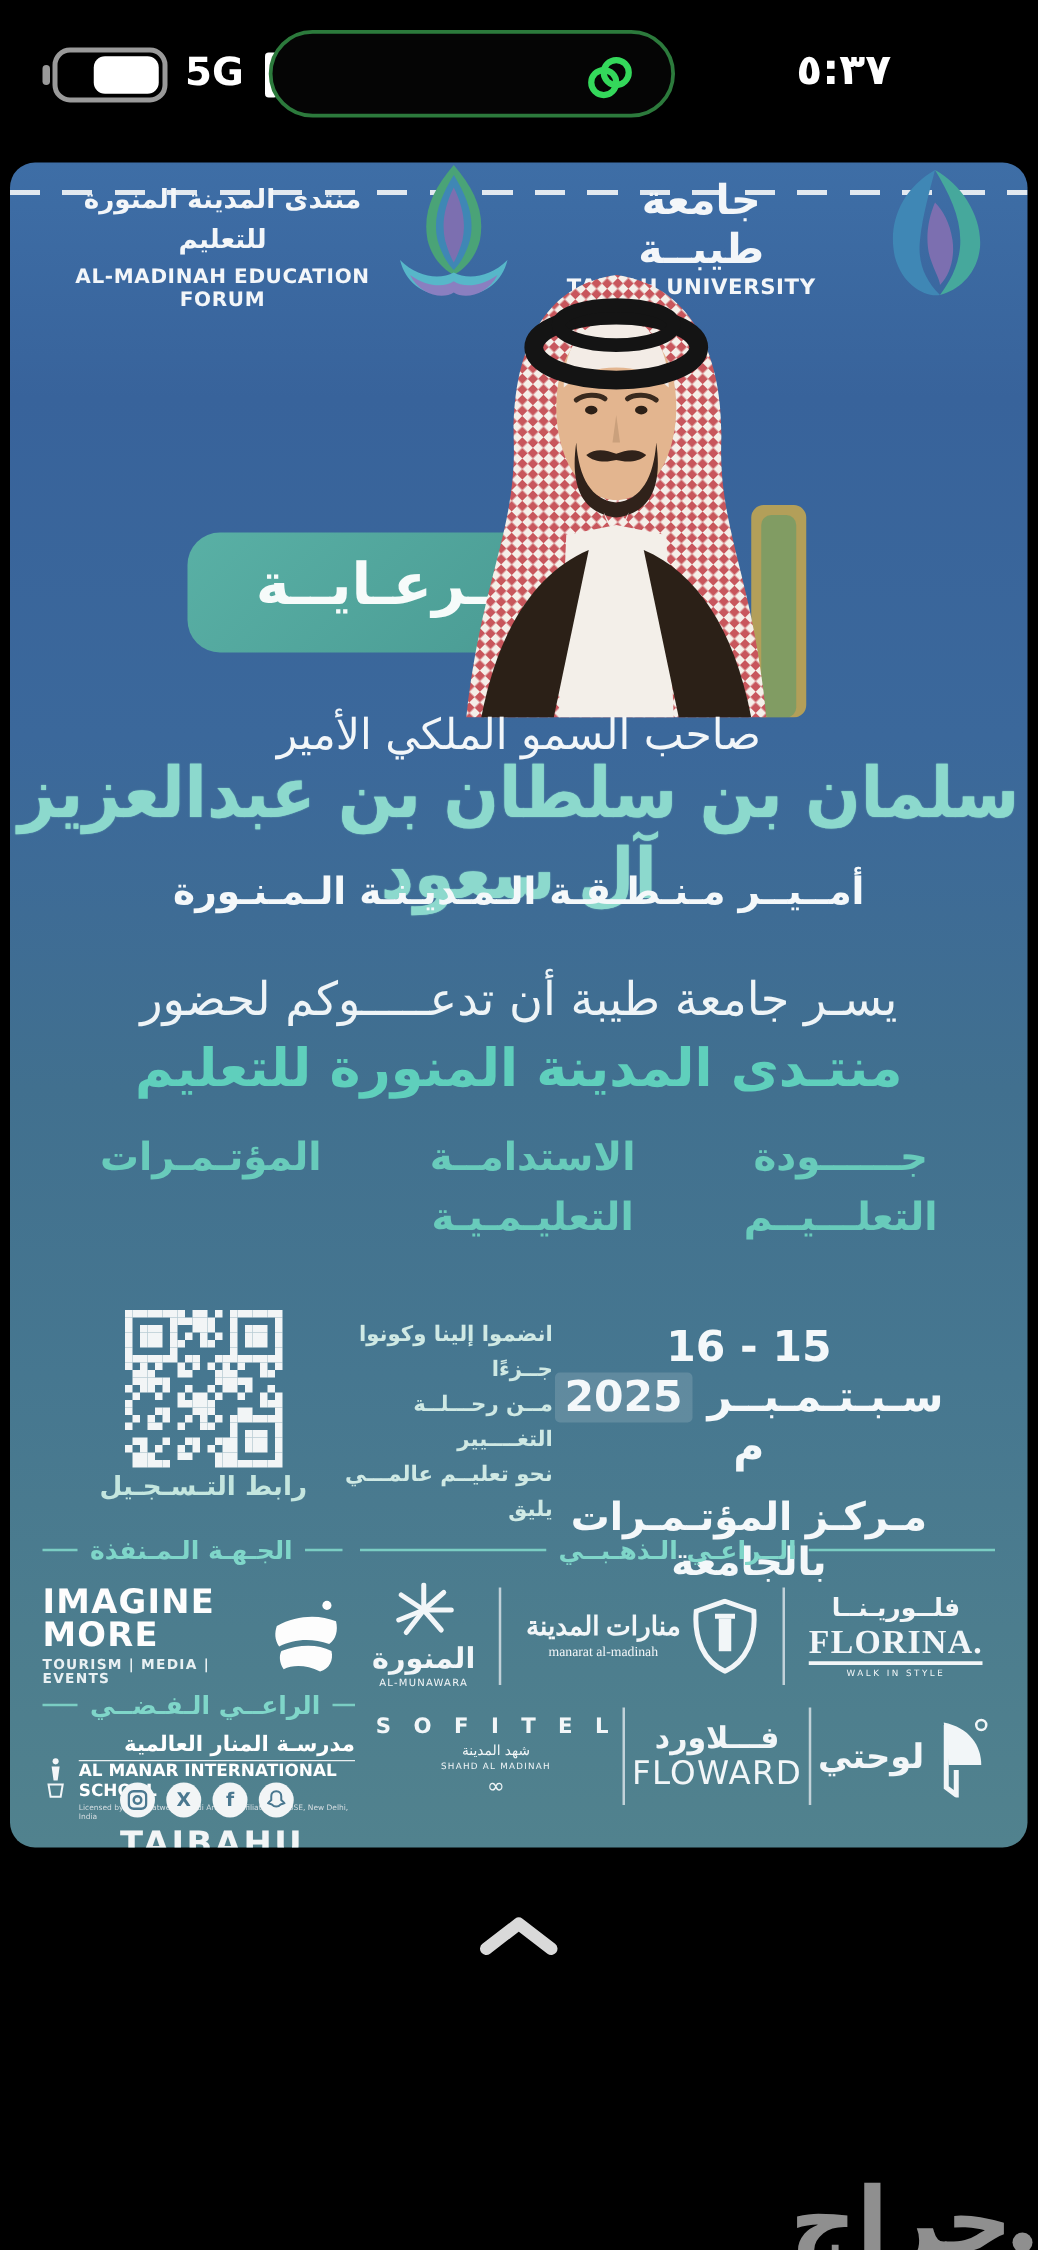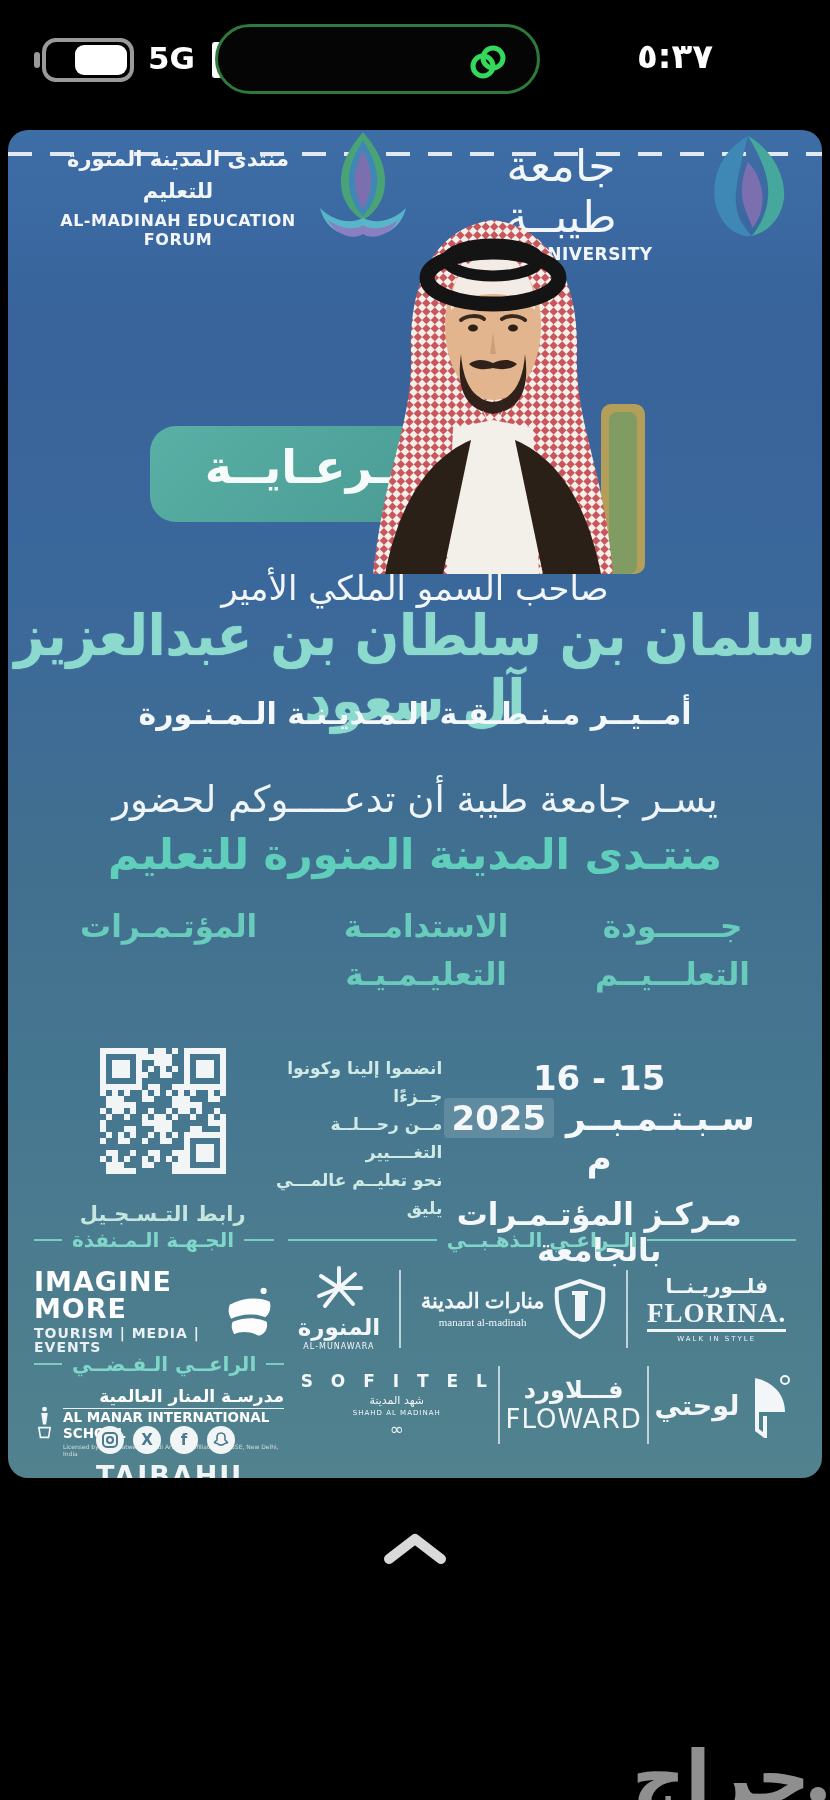--- a/index.html
+++ b/index.html
@@ -29,21 +29,21 @@
   .dash-line { position:absolute; top:22px; left:0; width:100%; height:4px; z-index:1;
     background:repeating-linear-gradient(90deg,#f0f3f6 0 24px, transparent 24px 42px); opacity:.92; }
 
   
   .hdr { position:absolute; top:0; left:0; width:100%; height:120px; z-index:2;padding-left:24px; }
   .forum-id { position:absolute; left:30px; top:14px; width:280px; text-align:center; color:#f3f6f9; }
   .forum-ar { font-size:21px; font-weight:700; line-height:1.5; }
   .forum-en { font-size:16px; font-weight:600; letter-spacing:.5px; margin-top:4px; }
   .forum-logo { position:absolute; left:300px; top:0px; }
   .univ-id { position:absolute; left:440px; top:10px; width:210px; text-align:center; color:#f3f6f9; }
-  .univ-ar { font-size:44px; font-weight:400;margin-left:16px; }
+  .univ-ar { font-size:33px; font-weight:700;margin-left:16px; }
   .univ-en { font-size:17px; font-weight:700; letter-spacing:.5px; margin-top:2px; }
   .univ-logo { position:absolute; left:682px; top:2px; }
 
   
   .badge { position:absolute; left:142px; top:296px; width:412px; height:96px; border-radius:26px; z-index:3;
     background:linear-gradient(135deg,#59b0a5 0%, #4d9f97 60%, #478f89 100%); }
   .badge span { position:absolute; right:130px; left:30px; top:14px; color:#f6fbfa; font-size:46px; font-weight:700; text-align:center; letter-spacing:2px; }
   .portrait { position:absolute; left:325px; top:84px; z-index:4; }
   .patron-title { position:absolute; top:438px; left:0; width:100%; text-align:center; color:#f2f6f9; font-size:34px; font-weight:500; z-index:5; }
   .patron-name { position:absolute; top:478px; left:0; width:100%; text-align:center; color:#8cd9cd; font-size:52px; font-weight:700; z-index:5;
@@ -61,34 +61,34 @@
   .reg { position:absolute; top:918px; left:0; width:100%; padding:0 66px; display:flex; direction:rtl; align-items:flex-start; }
   .event { width:46%; text-align:center; color:#f4f8fa; padding-top:10px; }
   .event .date { font-size:34px; font-weight:800; letter-spacing:1px; }
   .event .date .year { background:rgba(255,255,255,.14); border-radius:4px; padding:0 8px; }
   .event .venue { font-size:31px; font-weight:600; margin-top:18px; }
   .tagline { width:28%; text-align:right; color:#cfe9e4; font-size:17px; font-weight:600; line-height:1.65; padding-top:6px; padding-left:14px; }
   .qrblock { width:26%; text-align:center; }
   .qr { width:126px; height:126px; margin:0 auto; display:grid; grid-template-columns:repeat(21,1fr); grid-template-rows:repeat(21,1fr); }
   .qr i { background:transparent; }
   .qr i.on { background:#f2f5f6; }
-  .qr-label { margin-top:28px; color:#c4e6df; font-size:21px; font-weight:600; letter-spacing:2px; }
+  .qr-label { margin-top:3px; color:#c4e6df; font-size:21px; font-weight:600; letter-spacing:2px; }
 
   
   .sp-head { display:flex; align-items:center; gap:10px; color:#7fd6c9; font-size:20px; font-weight:700; }
   .sp-head .ln { flex:1; border-top:2.5px solid #7fd6c9; opacity:.9; }
   .row1 { position:absolute; top:1098px; left:0; width:100%; padding:0 26px; display:flex; gap:14px; }
   .col-exec { width:240px; }
   .col-gold { flex:1; }
   .logo-row { display:flex; align-items:center; justify-content:space-around; margin-top:14px; color:#f2f6f8; }
   .vdiv { width:2px; height:78px; background:#e8eef1; opacity:.75; }
   .lg { text-align:center; }
   .imagine { display:flex; align-items:center; justify-content:center; gap:6px; margin-top:16px; color:#fdfdfd; }
   .imagine .txt { text-align:left; font-weight:800; font-size:27px; line-height:1.0; letter-spacing:1px; }
-  .imagine .tg { font-size:14px; letter-spacing:1px; font-weight:600; margin-top:4px; color:#e8f0f3; }
+  .imagine .tg { font-size:11px; letter-spacing:1px; font-weight:600; margin-top:4px; color:#e8f0f3; }
   .munawara .ar { font-size:23px; font-weight:800; }
   .munawara .en { font-size:8px; letter-spacing:1px; margin-top:2px; }
   .manarat { display:flex; align-items:center; gap:8px;font-family:Liberation Serif, serif; }
   .manarat .ar { font-size:21px; font-weight:800; }
   .manarat .en { font-size:11px; margin-top:2px; }
   .florina .ar { font-size:20px; font-weight:800; letter-spacing:2px; }
   .florina .en { font-family:"Liberation Serif", serif; font-size:27px; font-weight:700; border-bottom:3px solid #f2f6f8; letter-spacing:1px; }
   .florina .sub { font-size:7px; letter-spacing:2px; margin-top:3px; }
   .row2 { position:absolute; top:1222px; left:0; width:100%; padding:0 26px; display:flex; gap:14px; align-items:flex-start; }
   .col-silver { width:250px; }

